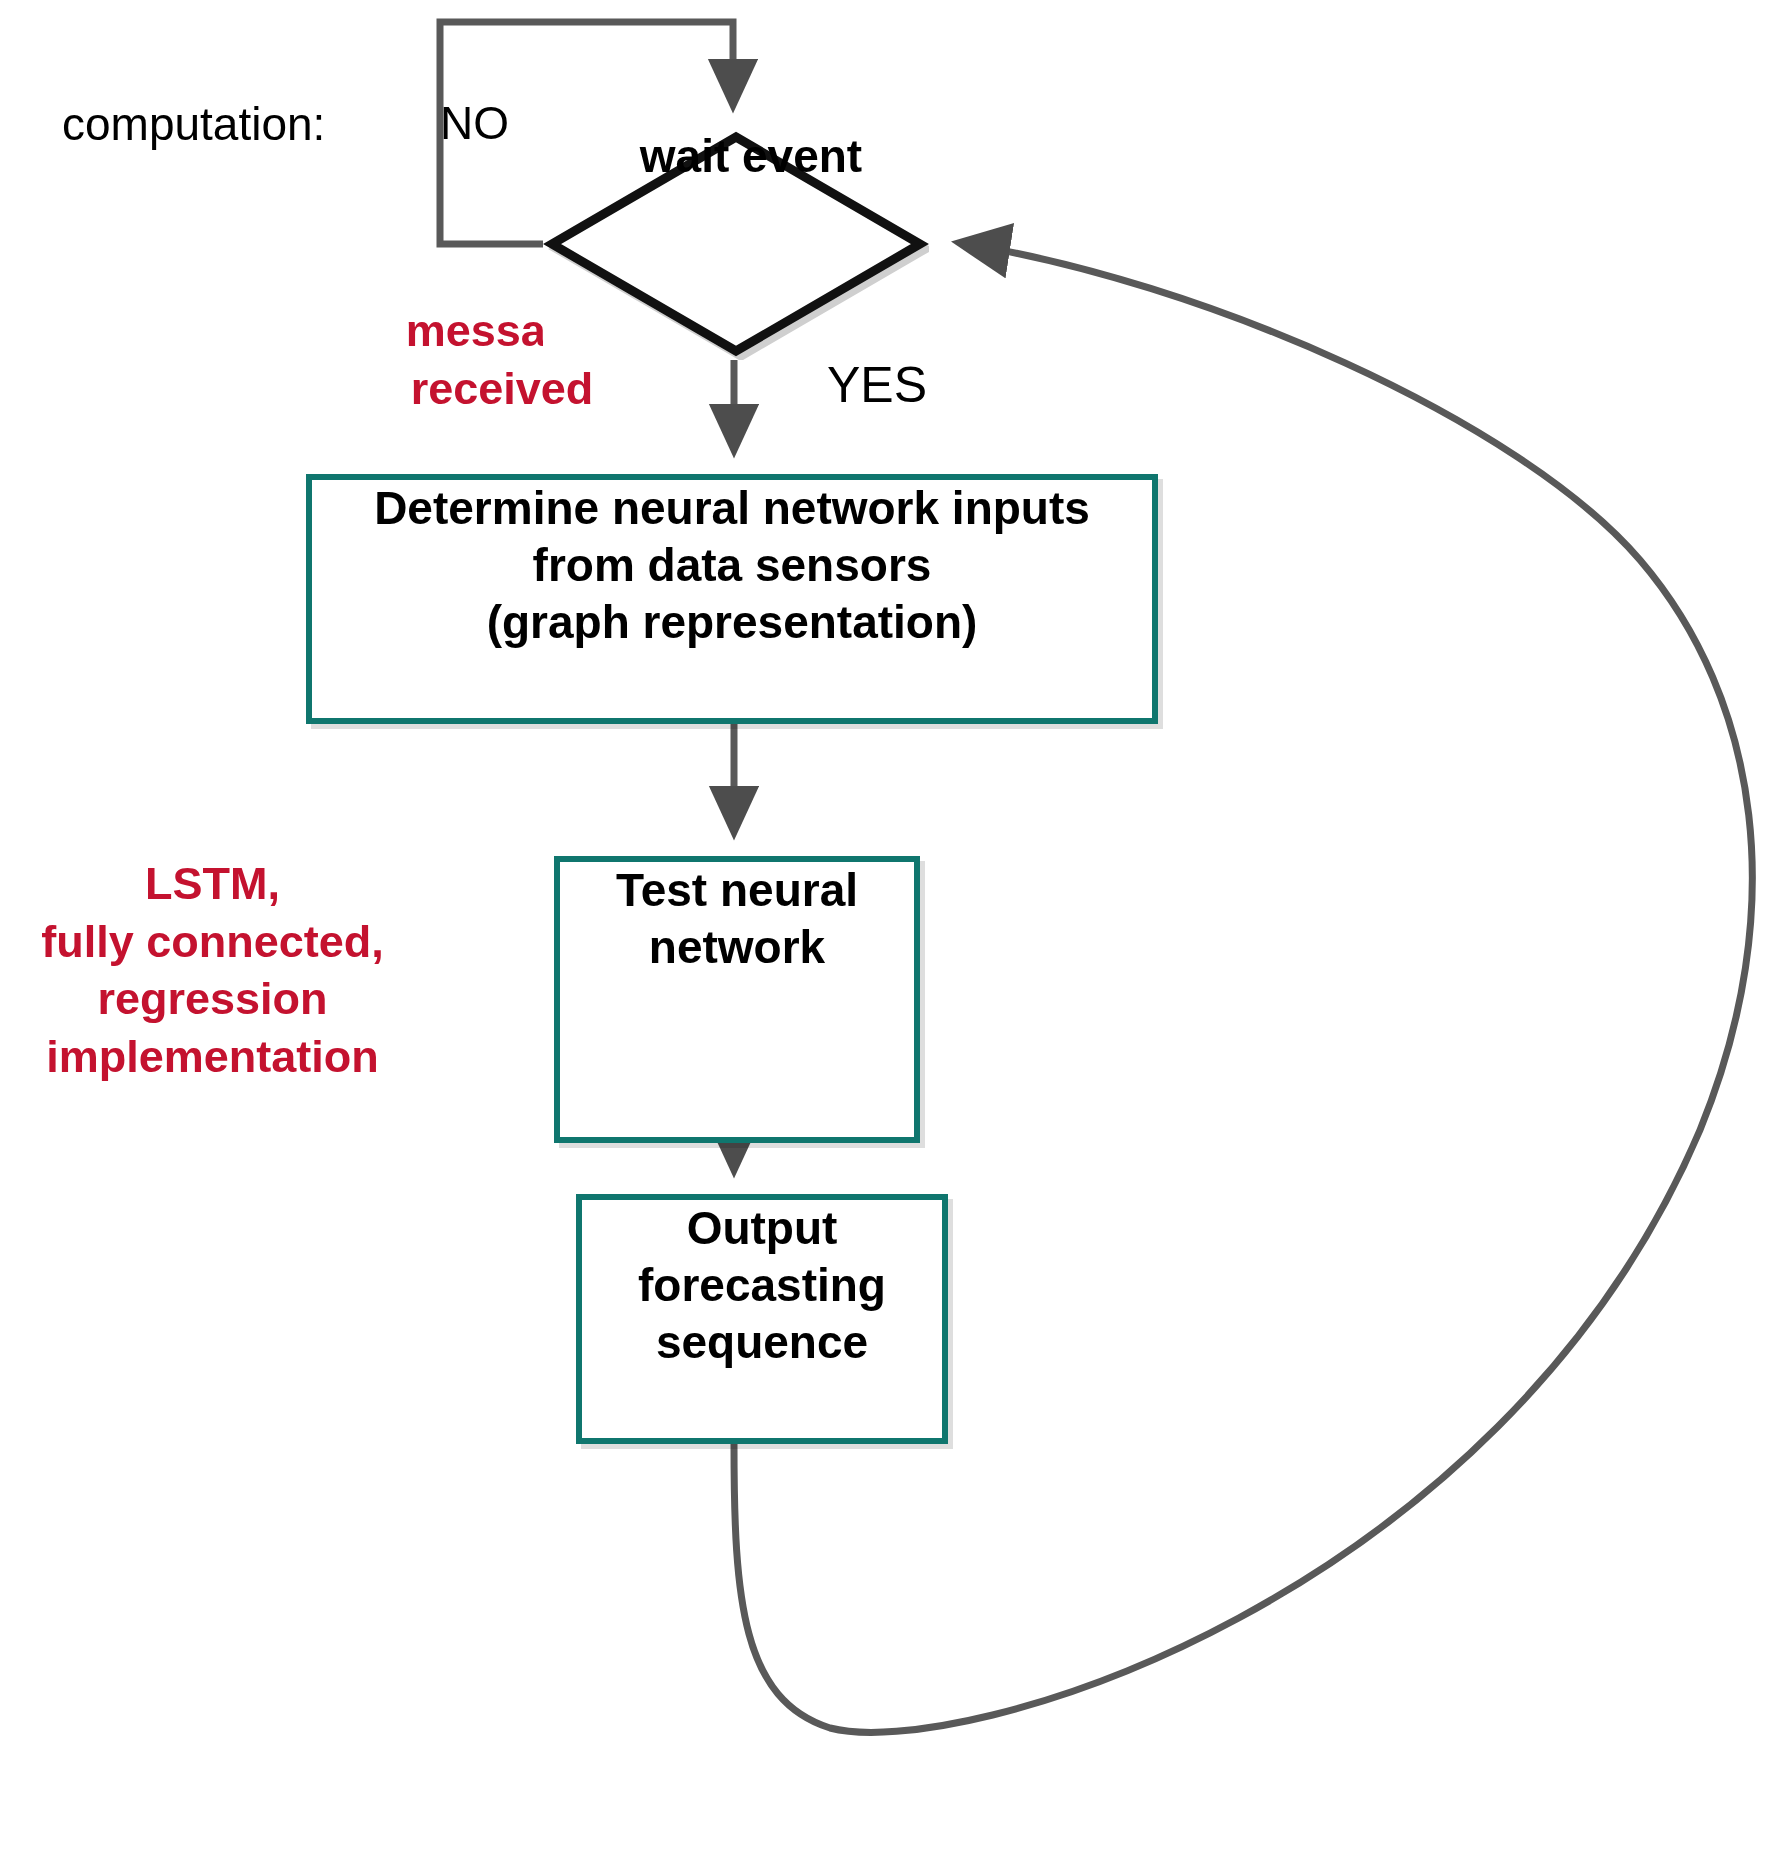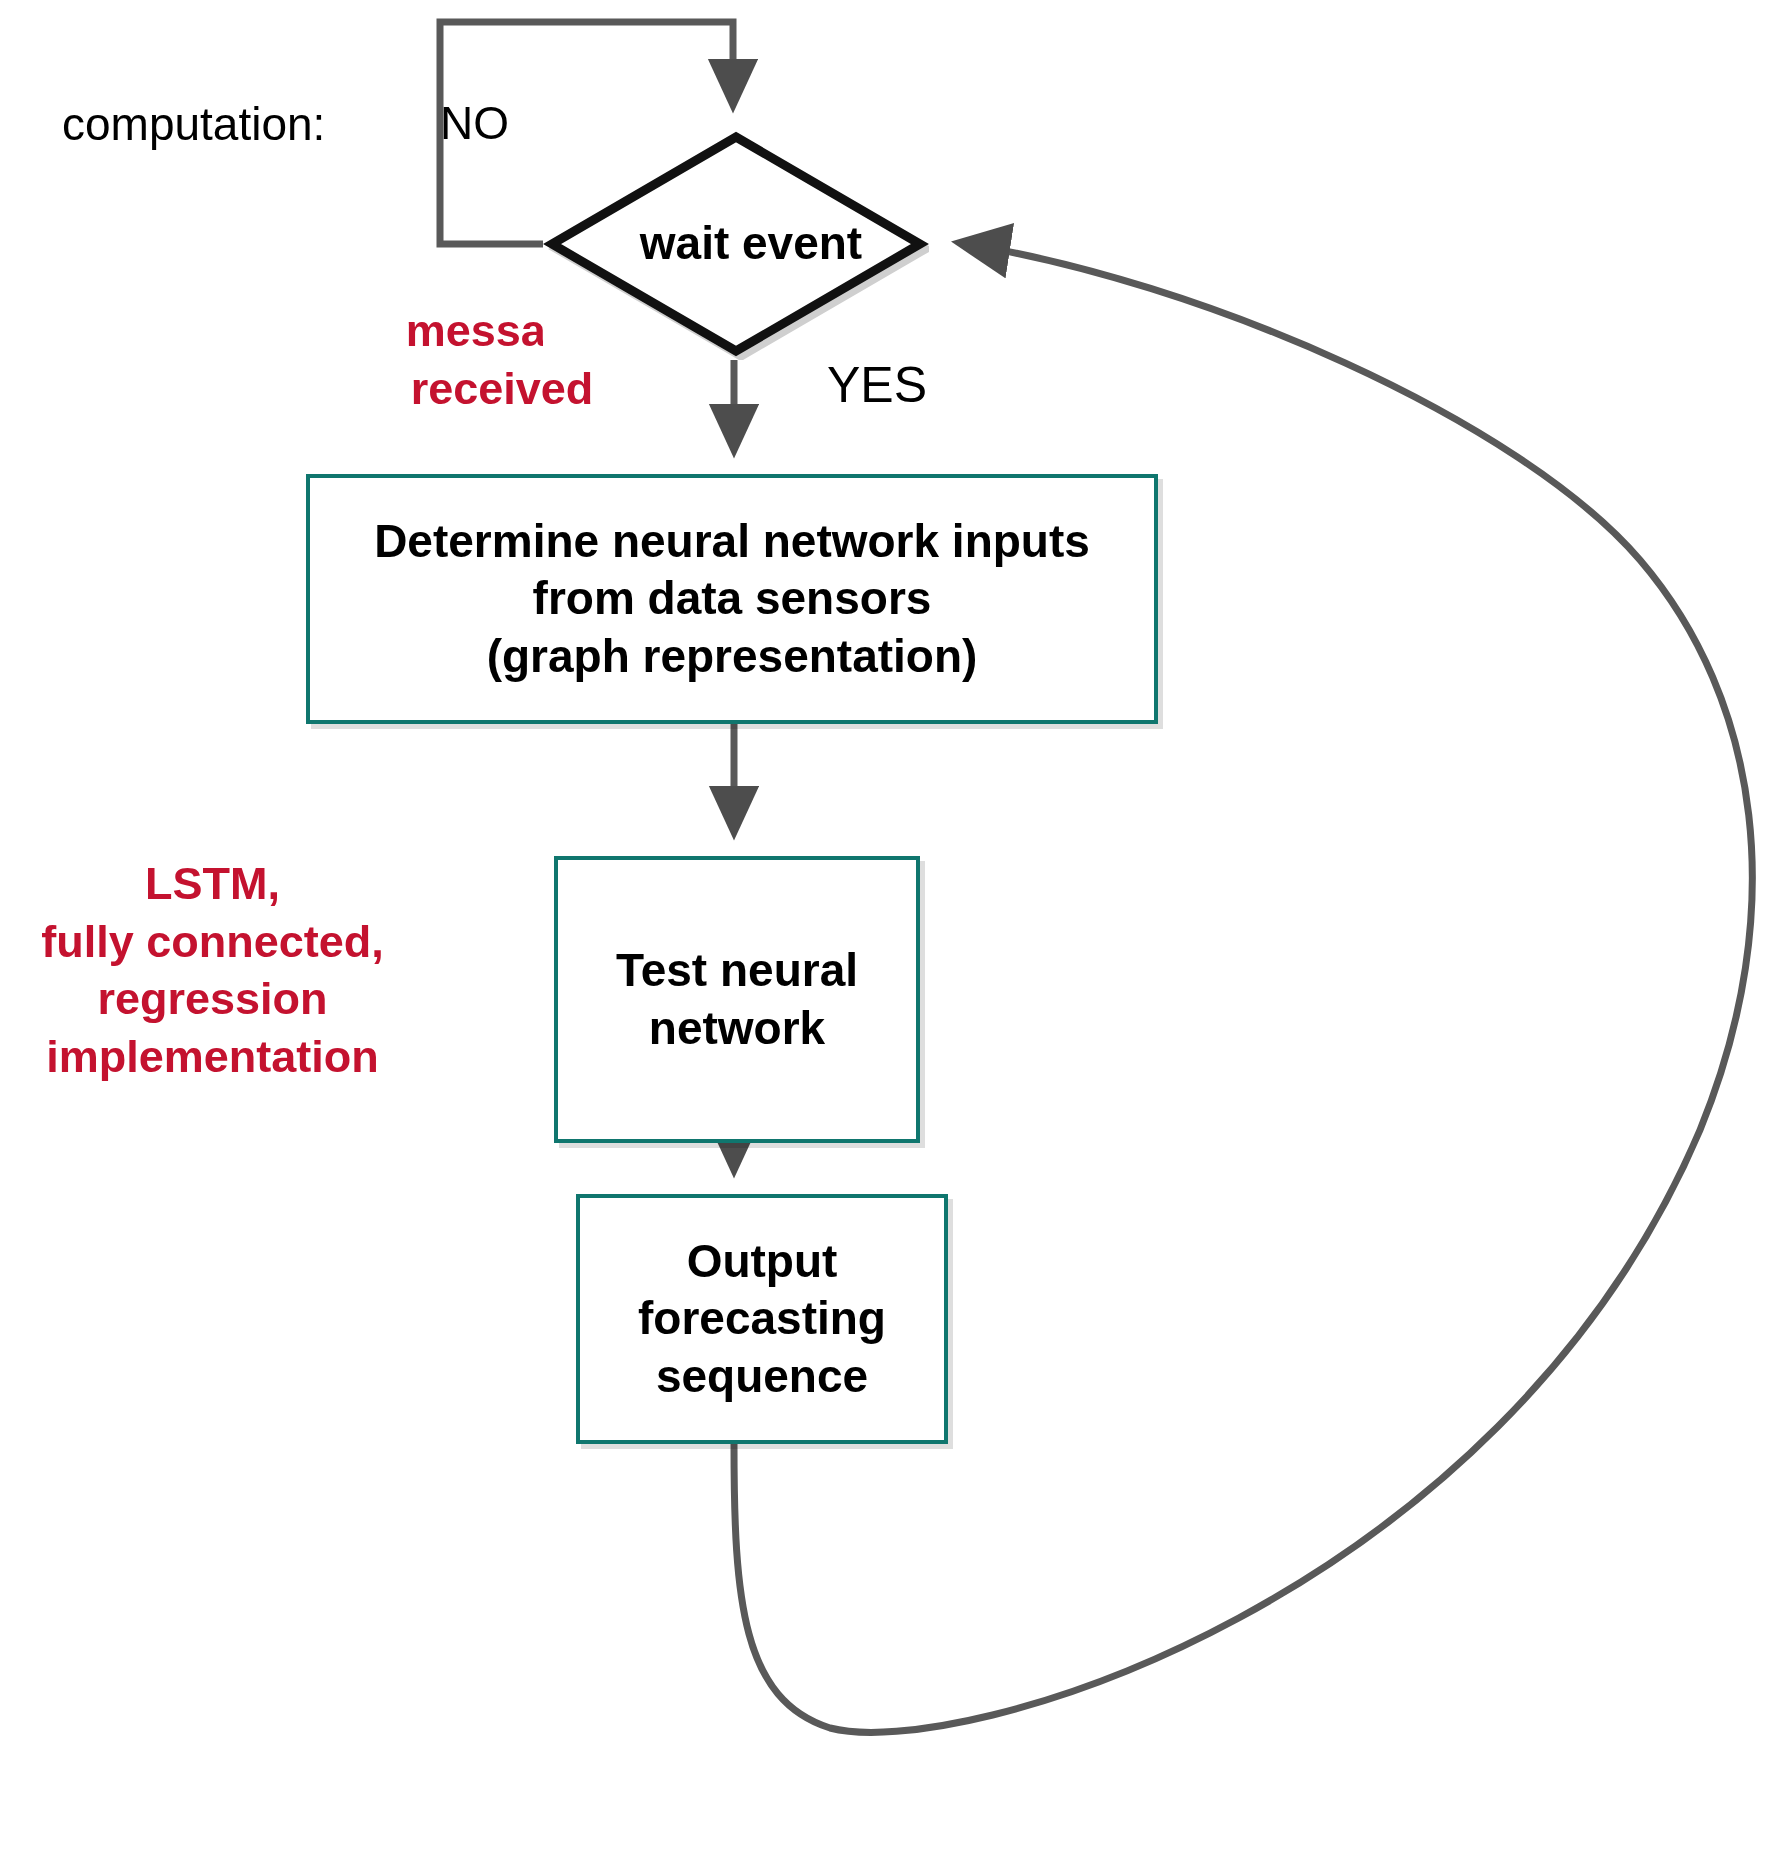--- a/index.html
+++ b/index.html
@@ -72,26 +72,26 @@
     width: 385px;
     line-height: 1.28;
   }
 
   
   .node {
     position: absolute;
     box-sizing: border-box;
     background: #ffffff;
     display: flex;
-    align-items: center;
+    align-items: flex-start;
     justify-content: center;
     text-align: center;
   }
   .node-box {
-    border: 4px solid #0f766e;
+    border: 6px solid #0f766e;
     box-shadow: 5px 5px 0 0 rgba(0,0,0,0.13);
   }
   .node-text {
     font-size: 46px;
     font-weight: bold;
     color: #000000;
     line-height: 1.24;
     white-space: pre-line;
   }
 

